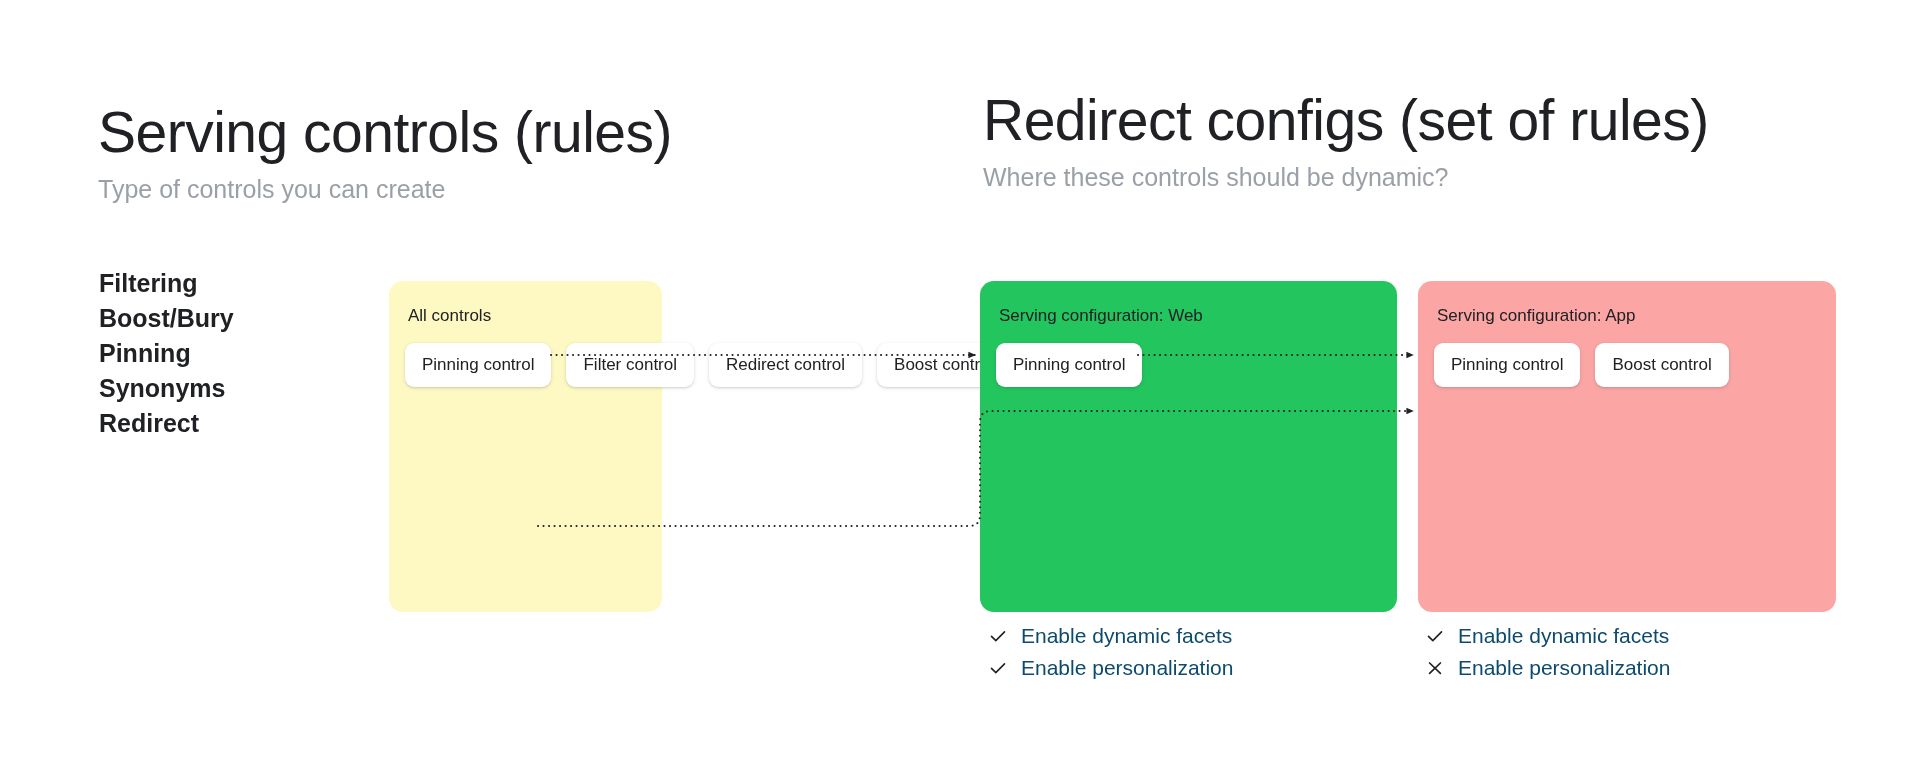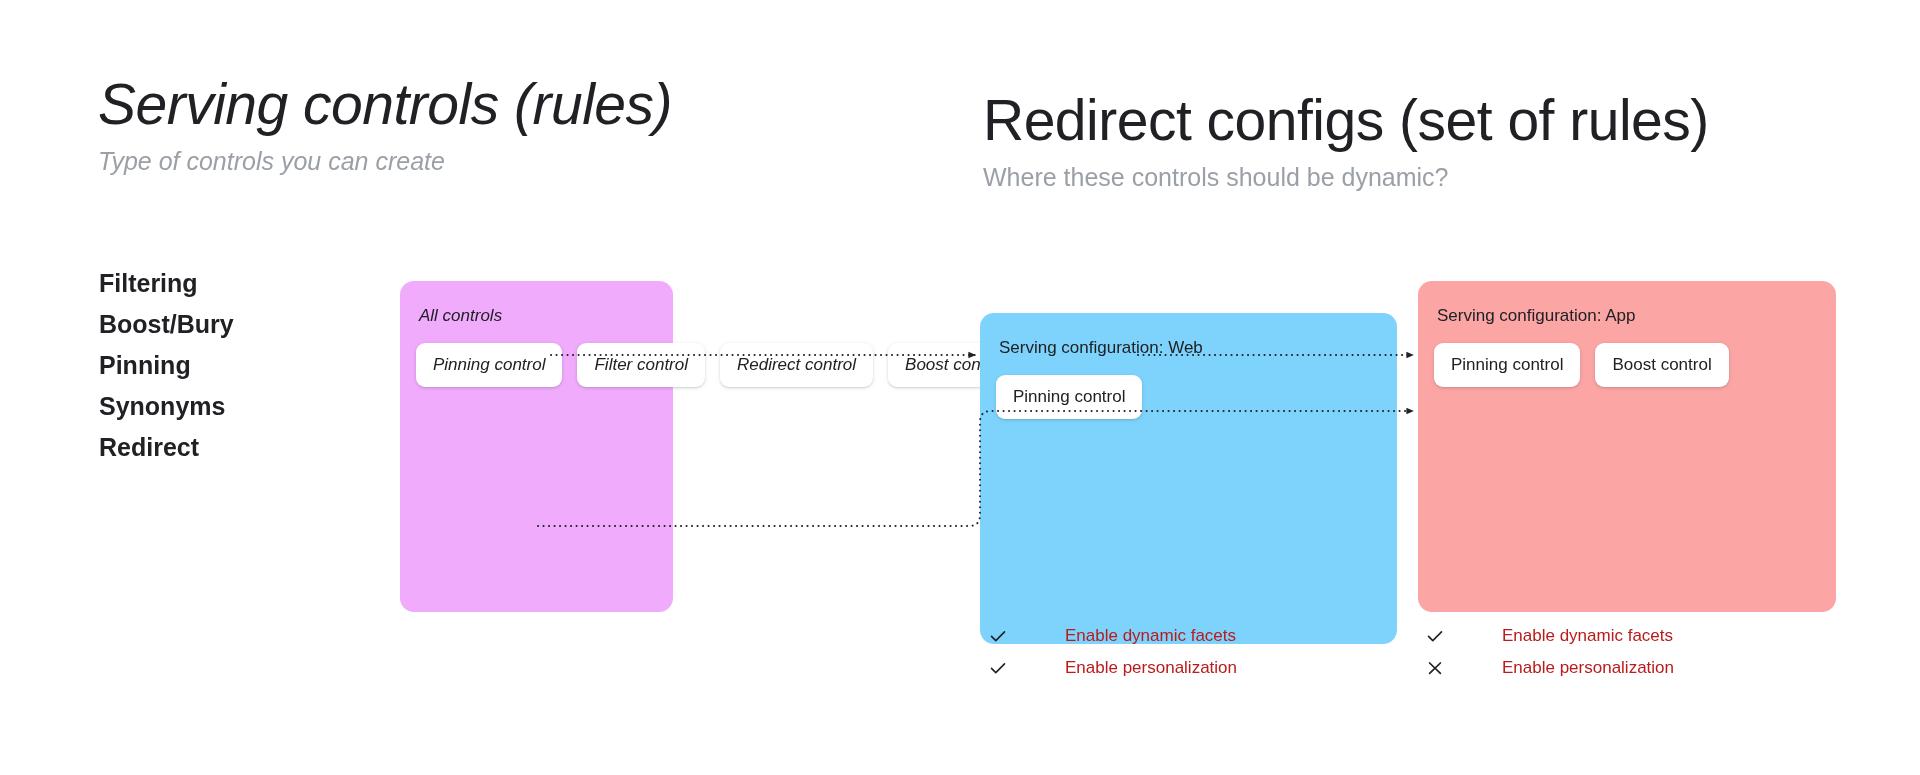--- a/index.html
+++ b/index.html
@@ -36,31 +36,31 @@
   }
   .col-head p {
     margin: 10px 0 0 0;
     font-weight: 400;
     font-size: 25px;
     line-height: 30px;
     color: #9aa0a6;
     white-space: nowrap;
   }
 
-  #head-left  { left: 98px;  top: 72px; font-style: italic; }
+  #head-left  { left: 98px;  top: 100px; }
   #head-right { left: 983px; top: 88px; }
 
   
   #control-type-list {
     position: absolute;
     left: 99px;
     top: 268px;
     display: flex;
     flex-direction: column;
-    gap: 10px;
+    gap: 4px;
   }
   #control-type-list .ct-item {
     font-size: 25px;
     line-height: 31px;
     font-weight: 600;
     color: #202124;
     white-space: nowrap;
   }
 
   
@@ -90,34 +90,32 @@
     border-radius: 9px;
     font-size: 17px;
     line-height: 22px;
     color: #202124;
     padding: 11px 17px;
     white-space: nowrap;
     box-shadow: 0 1px 2px rgba(60,64,67,0.18), 0 1px 4px rgba(60,64,67,0.10);
   }
 
   #panel-all-controls {
-    left: 400px;
+    left: 389px;
     top: 281px;
     width: 273px;
     height: 331px;
-    background: #f0abfc;
-    font-style: italic;
+    background: #fef9c3;
   }
   #panel-config-web {
     left: 980px;
     top: 281px;
     width: 417px;
     height: 331px;
-    background: #7dd3fc;
-    margin-top: 32px;
+    background: #22c55e;
   }
   #panel-config-app {
     left: 1418px;
     top: 281px;
     width: 418px;
     height: 331px;
     background: #fca5a5;
   }
 
   
@@ -133,24 +131,23 @@
     gap: 13px;
     white-space: nowrap;
   }
   .option-row .mark {
     width: 20px;
     height: 20px;
     flex: 0 0 20px;
     display: block;
   }
   .option-row .opt-label {
-    font-size: 17px;
+    font-size: 21px;
     line-height: 22px;
-    color: #b91c1c;
-    margin-left: 44px;
+    color: #0c4a6e;
   }
   #options-web { left: 988px; top: 625px; }
   #options-app { left: 1425px; top: 625px; }
 
   
   #connectors {
     position: absolute;
     left: 0;
     top: 0;
     width: 1920px;

